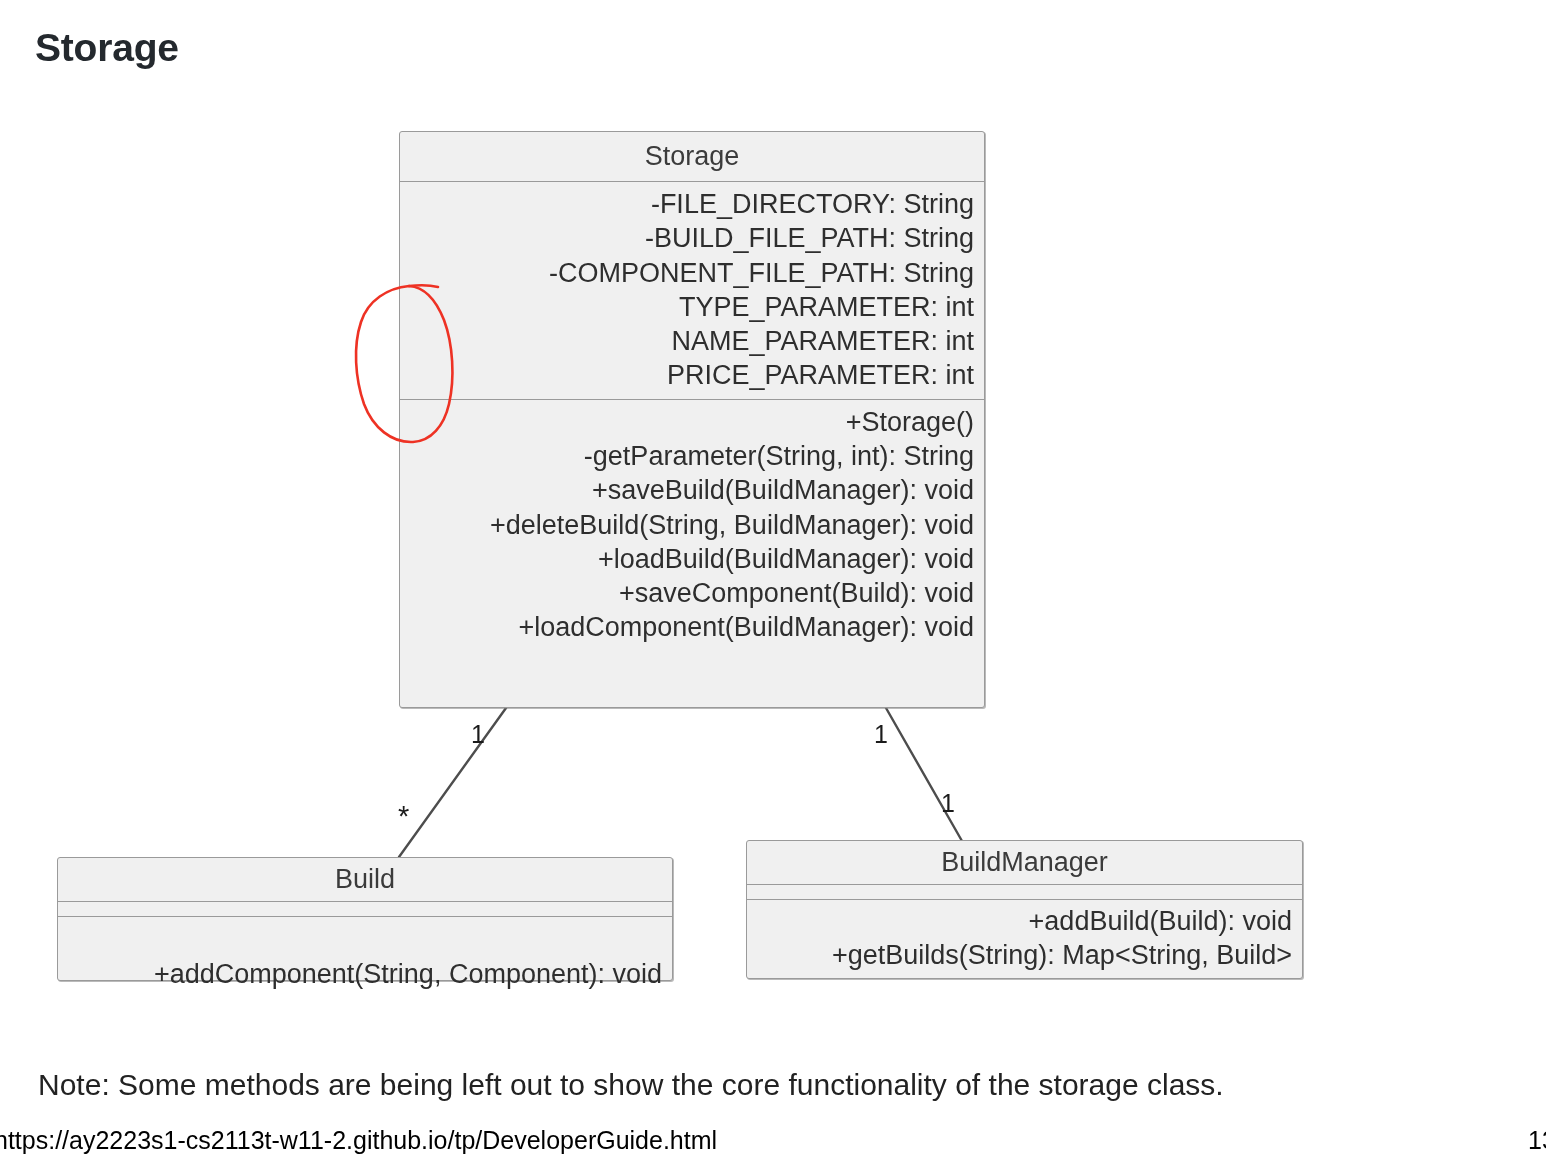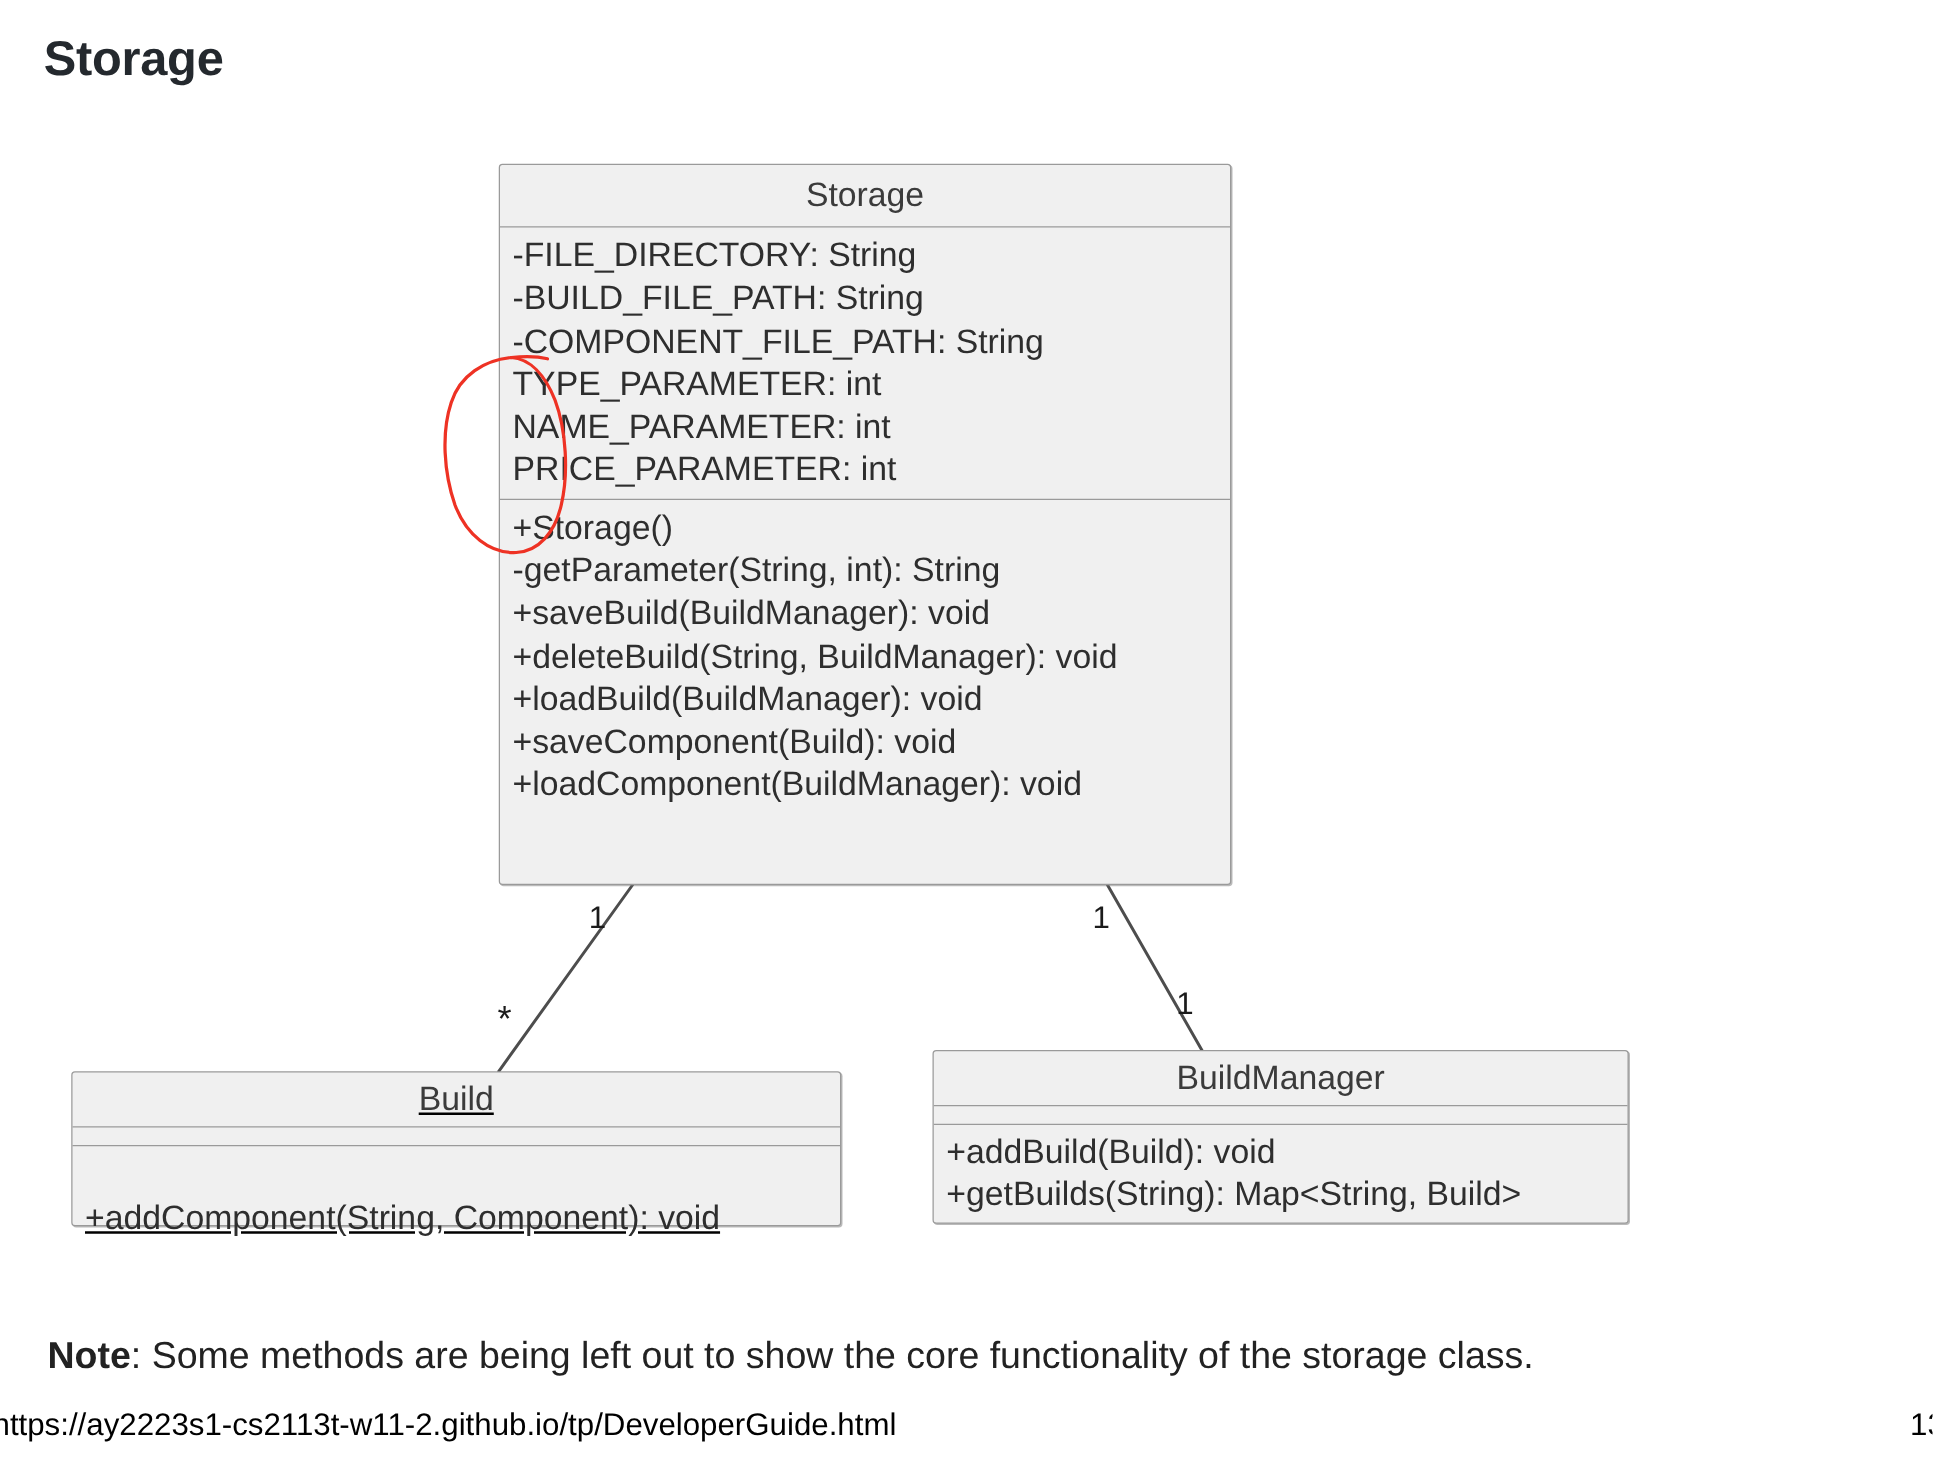--- a/index.html
+++ b/index.html
@@ -42,20 +42,21 @@
     font-size: 27px;
     color: #3b3b3b;
     padding: 8px 6px 9px 6px;
     border-bottom: 1px solid #9a9a9a;
     line-height: 1.12;
     white-space: nowrap;
   }
   .uml-compartment {
     border-bottom: 1px solid #9a9a9a;
     padding: 4px 10px 5px 10px;
+    text-align: right;
   }
   .uml-compartment:last-child {
     border-bottom: none;
   }
   .uml-compartment.empty {
     height: 14px;
     padding: 0;
   }
   .uml-line {
     font-size: 27px;
@@ -73,21 +74,20 @@
   }
   #class-storage .uml-name { padding-top: 9px; padding-bottom: 10px; }
   #class-storage .attrs { padding-top: 5px; padding-bottom: 7px; }
   #class-storage .ops   { padding-top: 5px; padding-bottom: 7px; }
 
   #class-build {
     left: 57px;
     top: 857px;
     width: 616px;
     height: 124px;
-    text-decoration: underline;
   }
   #class-build .uml-name { padding-top: 6px; padding-bottom: 7px; }
   #class-build .ops { padding-top: 4px; padding-bottom: 5px; margin-top: 36px; }
 
   #class-buildmanager {
     left: 746px;
     top: 840px;
     width: 557px;
     height: 139px;
   }
@@ -129,21 +129,21 @@
 
   
   #note-line {
     position: absolute;
     left: 38px;
     top: 1068px;
     font-size: 30px;
     color: #222222;
     white-space: nowrap;
   }
-  #note-label { font-weight: bold; }
+  #note-label { font-weight: normal; }
 
   
   #footer-url {
     position: absolute;
     left: -6px;
     top: 1126px;
     font-size: 25px;
     color: #000000;
     white-space: nowrap;
   }

